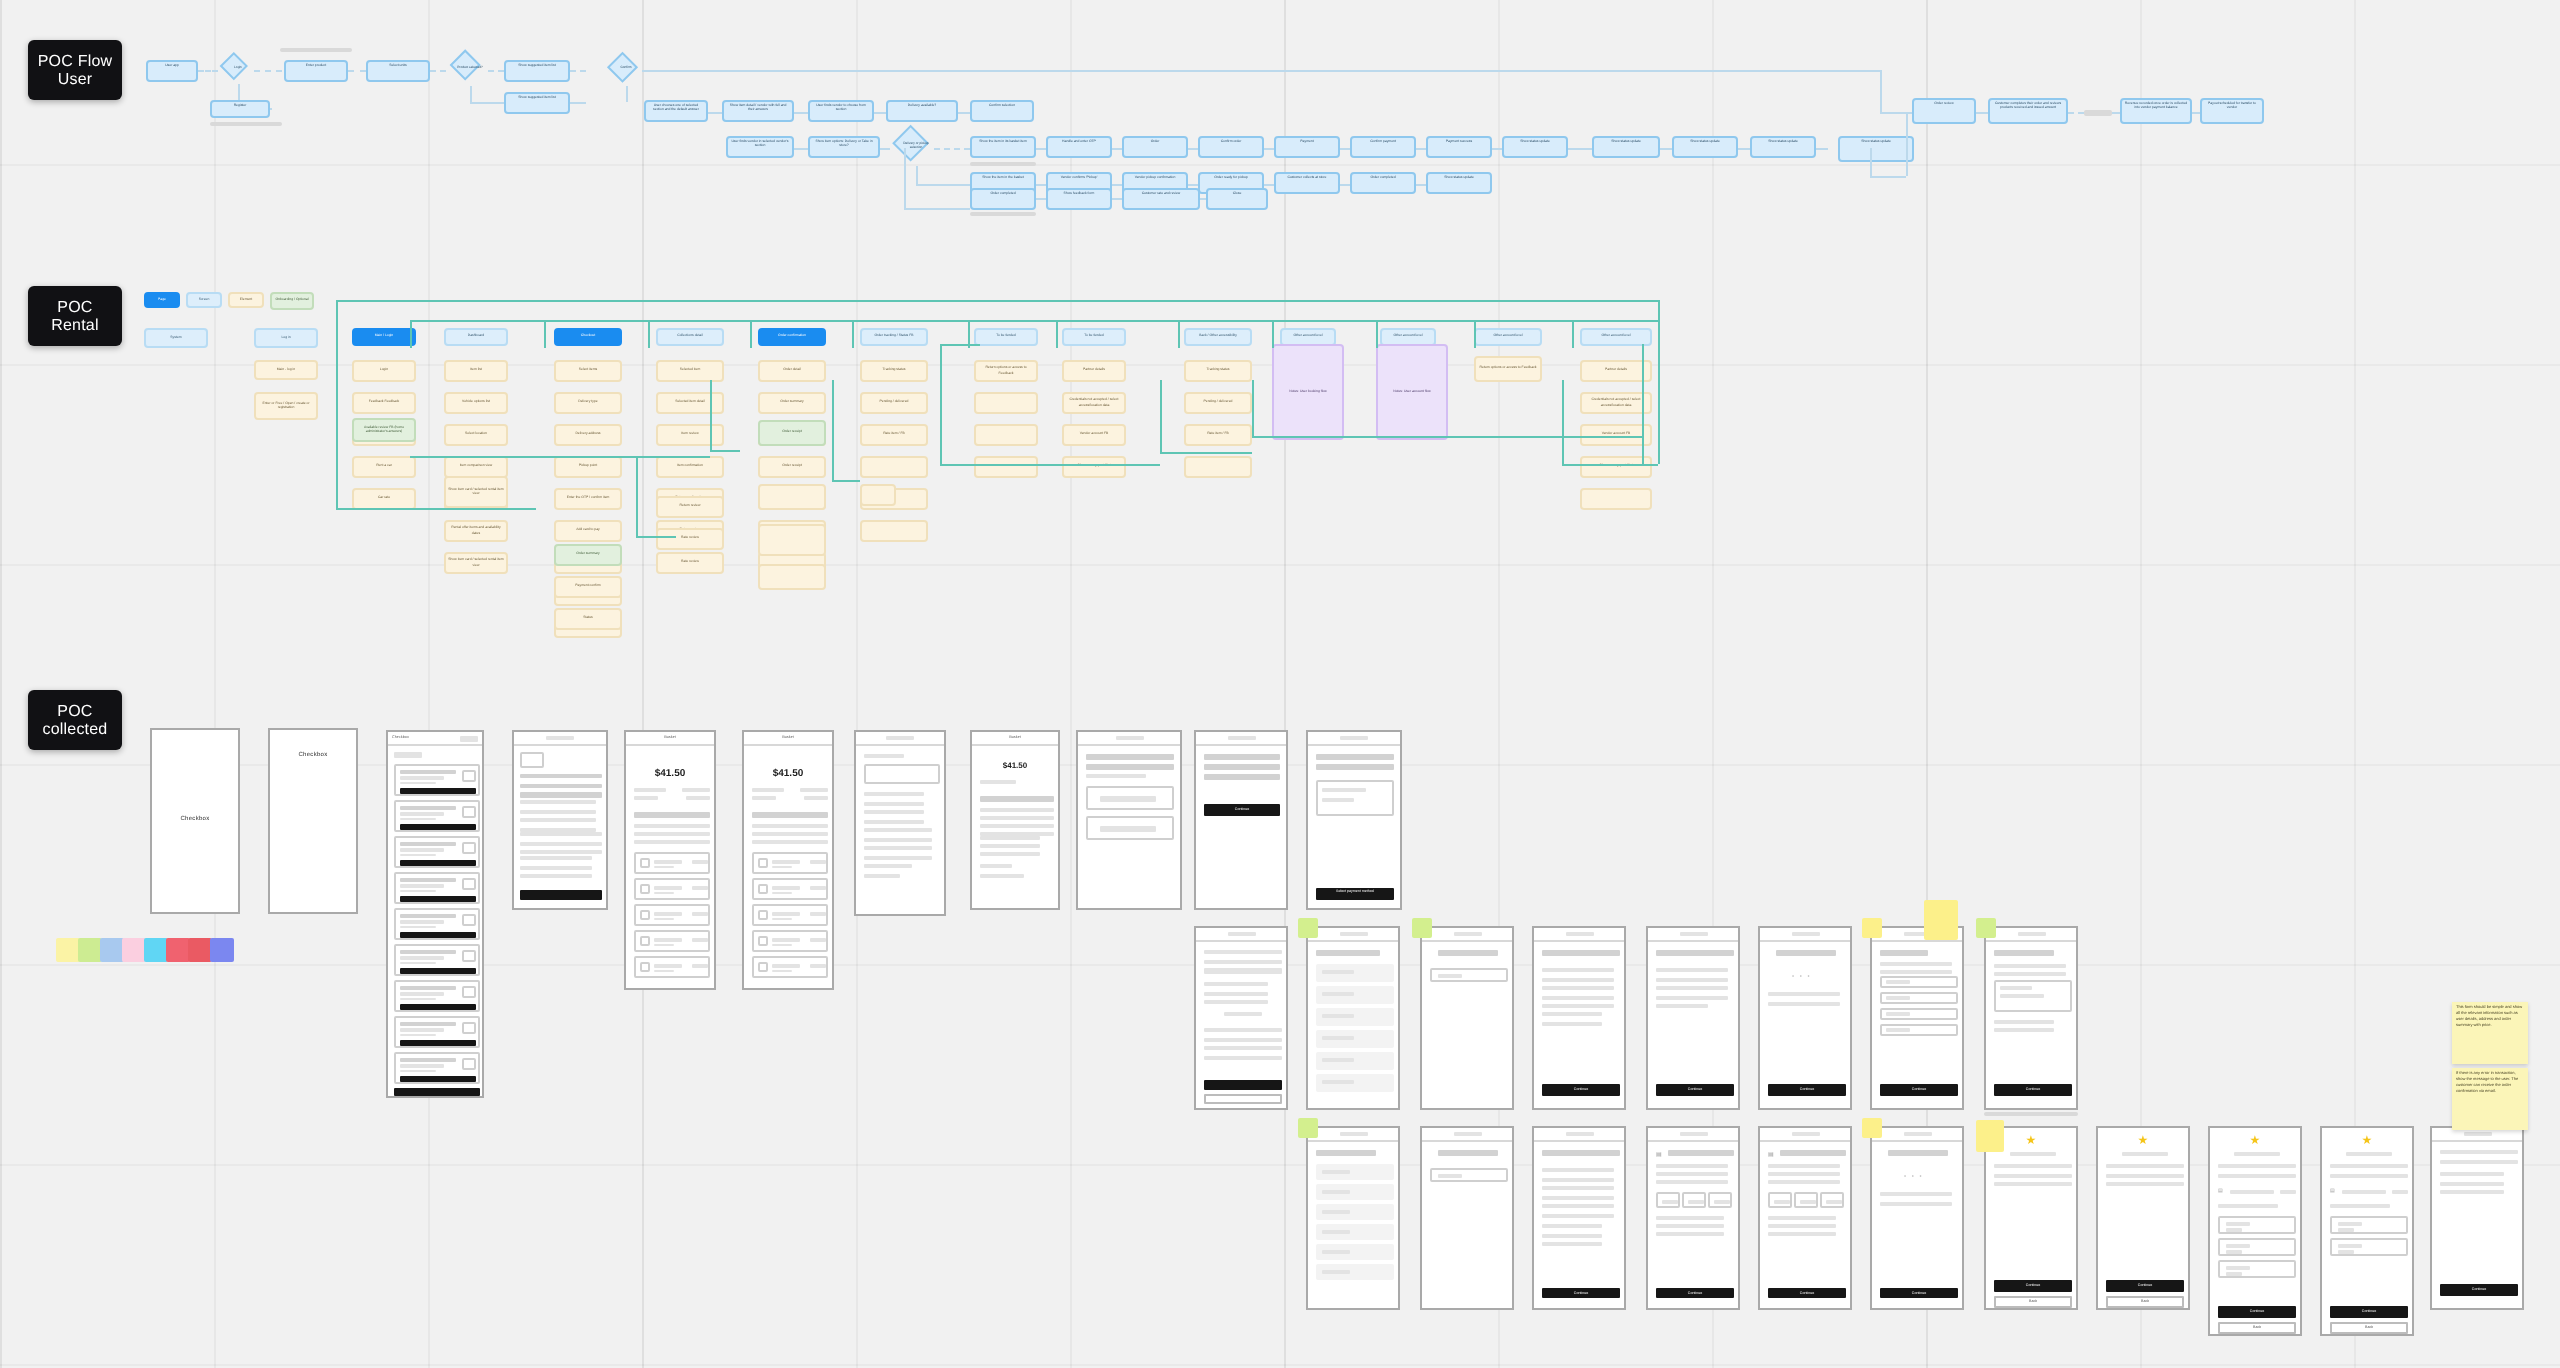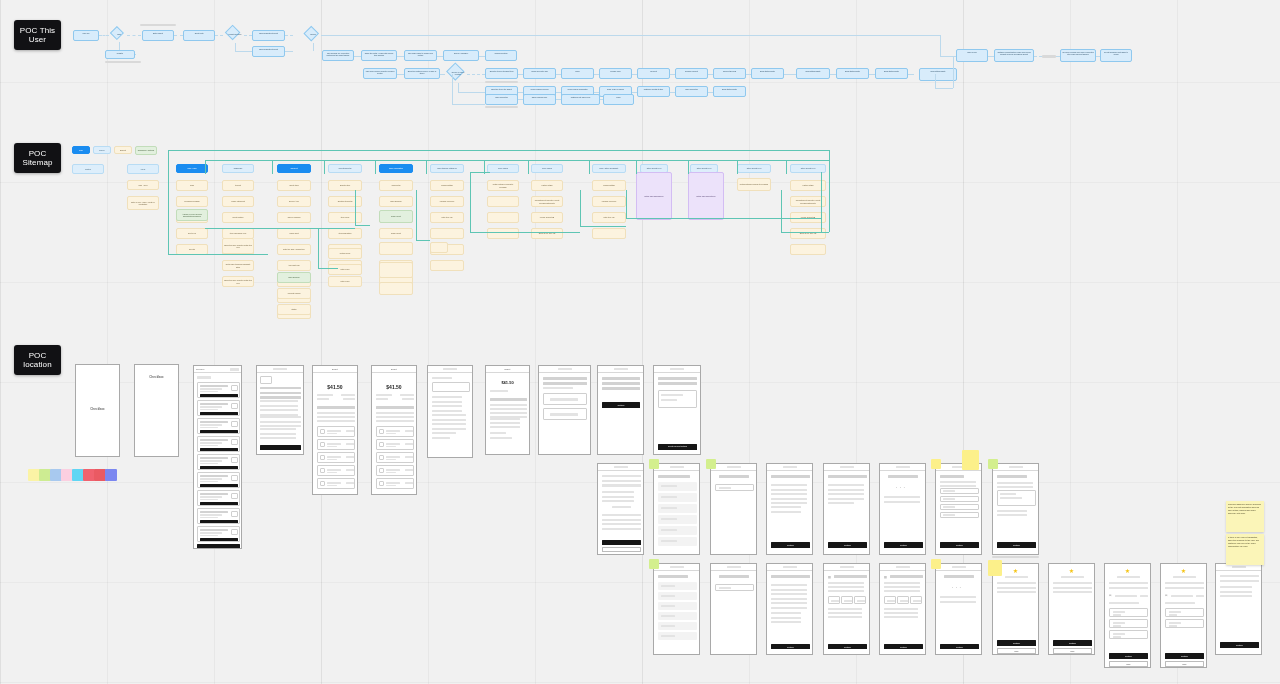--- a/index.html
+++ b/index.html
@@ -174,34 +174,34 @@
 </style>
 </head>
 <body>
 
 <div id="board">
   <div class="grid"></div>
   <div class="grid2"></div>
 
   <div class="chip" style="left:14px;top:20px;width:47px;height:30px;">
     <div>
-      <div>POC This</div>
+      <div>POC Flow</div>
       <div>User</div>
     </div>
   </div>
   <div class="chip" style="left:14px;top:143px;width:47px;height:30px;">
     <div>
       <div>POC</div>
-      <div>Sitemap</div>
+      <div>Rental</div>
     </div>
   </div>
   <div class="chip" style="left:14px;top:345px;width:47px;height:30px;">
     <div>
       <div>POC</div>
-      <div>location</div>
+      <div>collected</div>
     </div>
   </div>
 
   <div id="flow-layer">
       <div class="gbar" style="left: 140px; top: 24px; width: 36px; height: 2px;"></div>
       <div class="node fbox" style="left: 73px; top: 30px; width: 26px; height: 11px;">
         <span class="t">User app</span>
       </div>
       <div class="ln dash-h" style="left: 99px; top: 35px; width: 10px;"></div>
       <div class="diawrap" style="left: 112px; top: 28px; width: 14px; height: 14px;">

